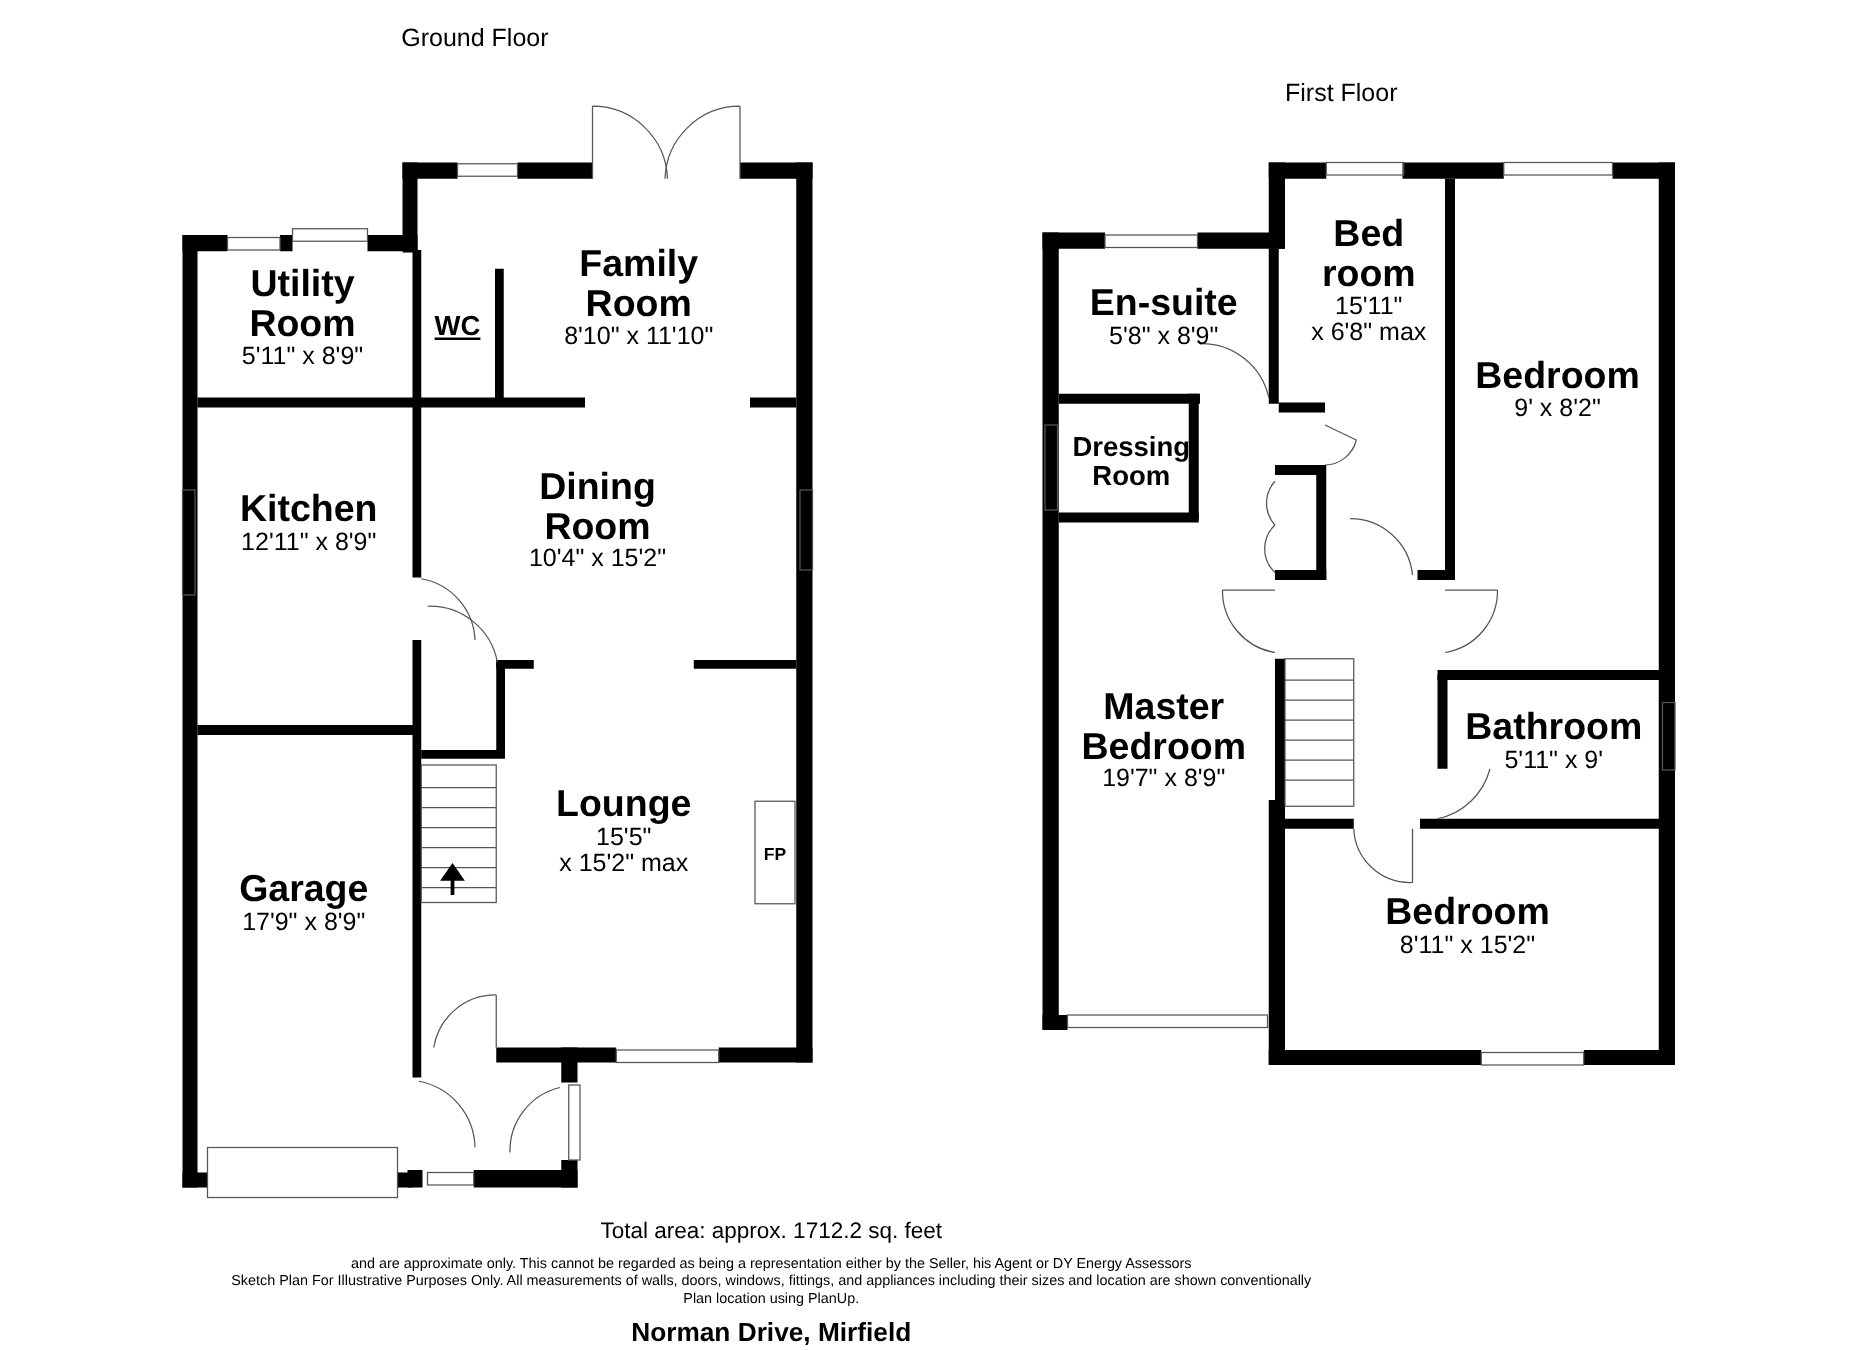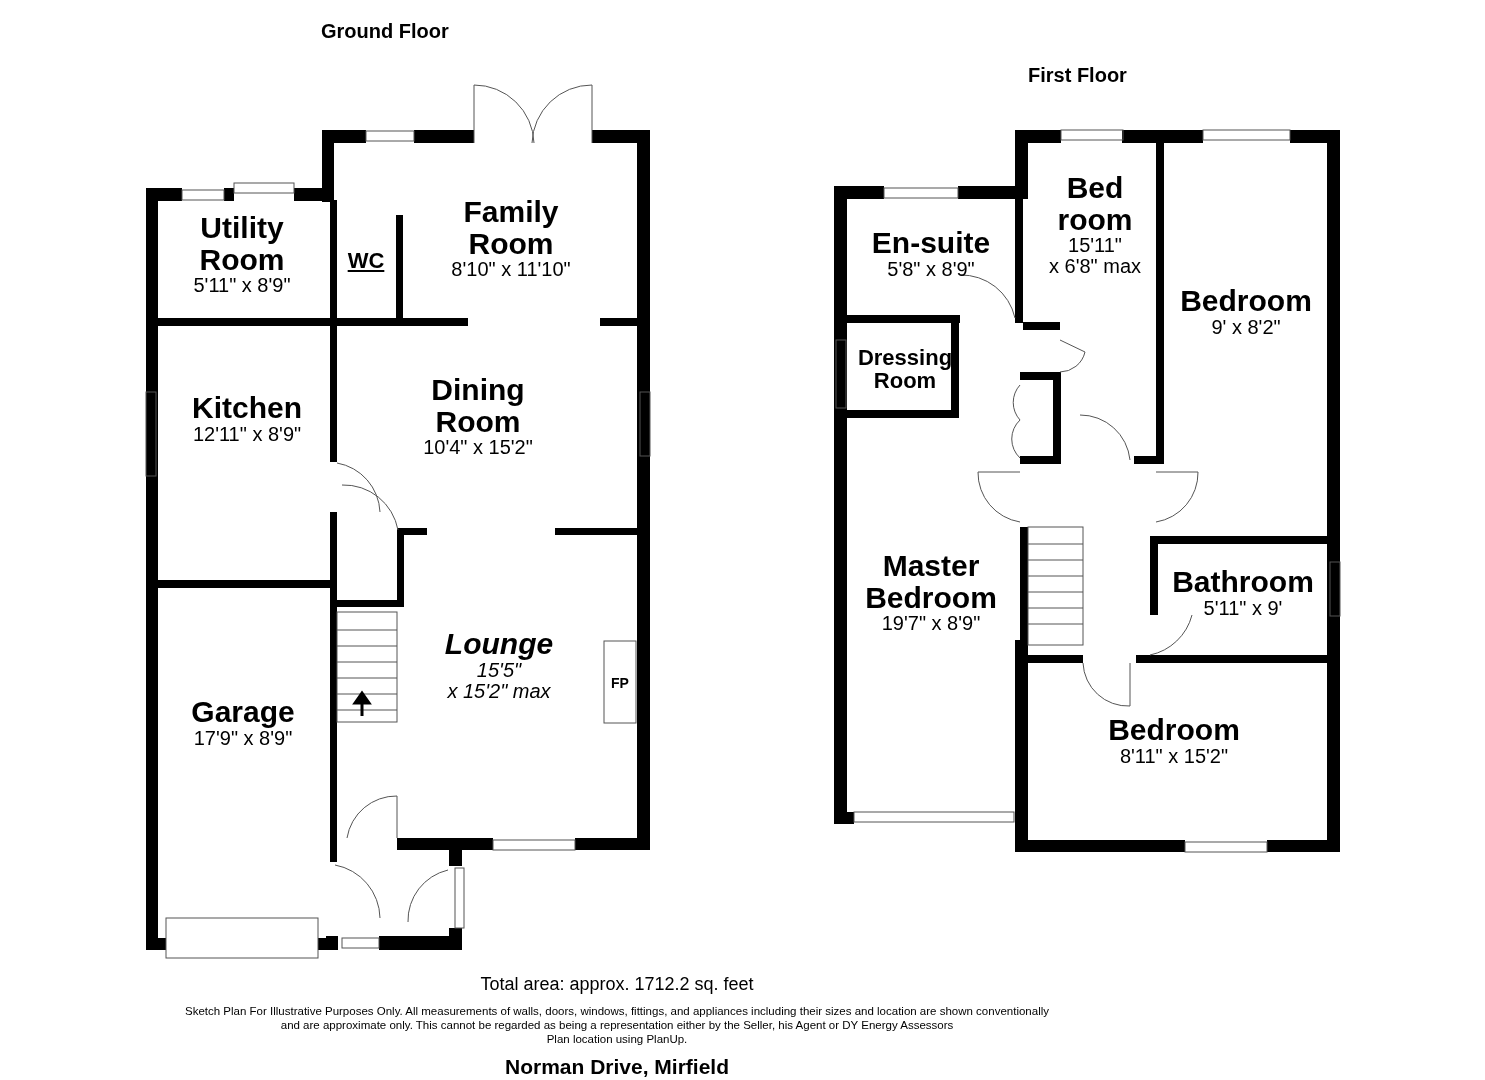--- a/index.html
+++ b/index.html
@@ -3,21 +3,21 @@
 <meta charset="utf-8">
 <style>
   html, body { margin:0; padding:0; background:#ffffff; }
   body { width:1485px; height:1080px; position:relative; overflow:hidden; font-family:"Liberation Sans", sans-serif; color:#000; }
   svg.plan { position:absolute; left:0; top:0; }
   .lbl { position:absolute; text-align:center; line-height:1.05; transform:translateX(-50%); white-space:nowrap; }
   .rname { font-weight:bold; font-size:30px; }
   .rname.sm { font-size:22px; }
   .rname.xs { font-size:14px; }
   .rdim { font-size:20px; }
-  .heading { position:absolute; font-weight:bold; font-size:20px; }
+  .heading { position:absolute; font-weight:normal; font-size:20px; }
   .footer { position:absolute; left:0; width:1234px; text-align:center; }
   .total { top:974px; font-size:18px; }
   .disc { top:1004px; font-size:11.5px; line-height:14px; }
   .addr { top:1055px; font-size:21px; font-weight:bold; }
 </style>
 </head>
 <body>
 
 <svg class="plan" width="1485" height="1080" viewBox="0 0 1485 1080">
   <g fill="#000">
@@ -161,21 +161,21 @@
 </div>
 <div class="lbl" style="left:247px; top:392px;">
   <div class="rname">Kitchen</div>
   <div class="rdim">12'11" x 8'9"</div>
 </div>
 <div class="lbl" style="left:478px; top:374px;">
   <div class="rname">Dining</div>
   <div class="rname">Room</div>
   <div class="rdim">10'4" x 15'2"</div>
 </div>
-<div class="lbl" style="left:499px; top:628px;font-style:italic;">
+<div class="lbl" style="left:499px; top:628px;">
   <div class="rname">Lounge</div>
   <div class="rdim">15'5"</div>
   <div class="rdim">x 15'2" max</div>
 </div>
 <div class="lbl" style="left:620px; top:676px;">
   <div class="rname xs">FP</div>
 </div>
 <div class="lbl" style="left:243px; top:696px;">
   <div class="rname">Garage</div>
   <div class="rdim">17'9" x 8'9"</div>
@@ -208,17 +208,17 @@
   <div class="rname">Bathroom</div>
   <div class="rdim">5'11" x 9'</div>
 </div>
 <div class="lbl" style="left:1174px; top:714px;">
   <div class="rname">Bedroom</div>
   <div class="rdim">8'11" x 15'2"</div>
 </div>
 
 <div class="footer total">Total area: approx. 1712.2 sq. feet</div>
 <div class="footer disc">
+  <div>and are approximate only. This cannot be regarded as being a representation either by the Seller, his Agent or DY Energy Assessors</div>
   <div>Sketch Plan For Illustrative Purposes Only. All measurements of walls, doors, windows, fittings, and appliances including their sizes and location are shown conventionally</div>
-  <div>and are approximate only. This cannot be regarded as being a representation either by the Seller, his Agent or DY Energy Assessors</div>
   <div>Plan location using PlanUp.</div>
 </div>
 <div class="footer addr">Norman Drive, Mirfield</div>
 
 </body></html>

